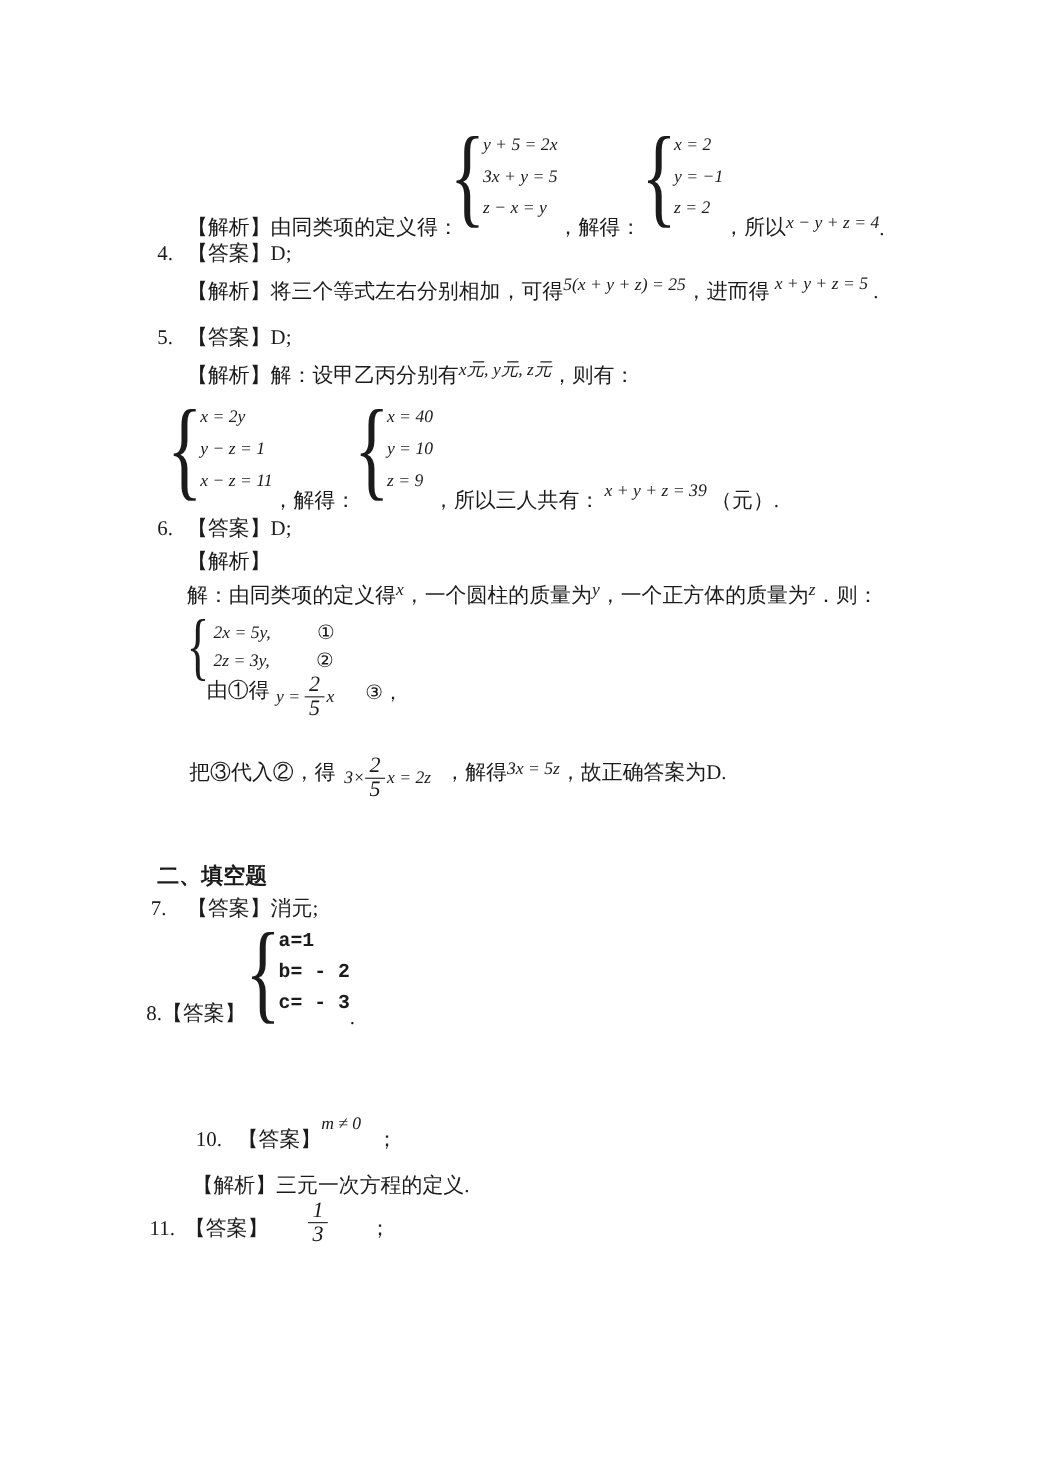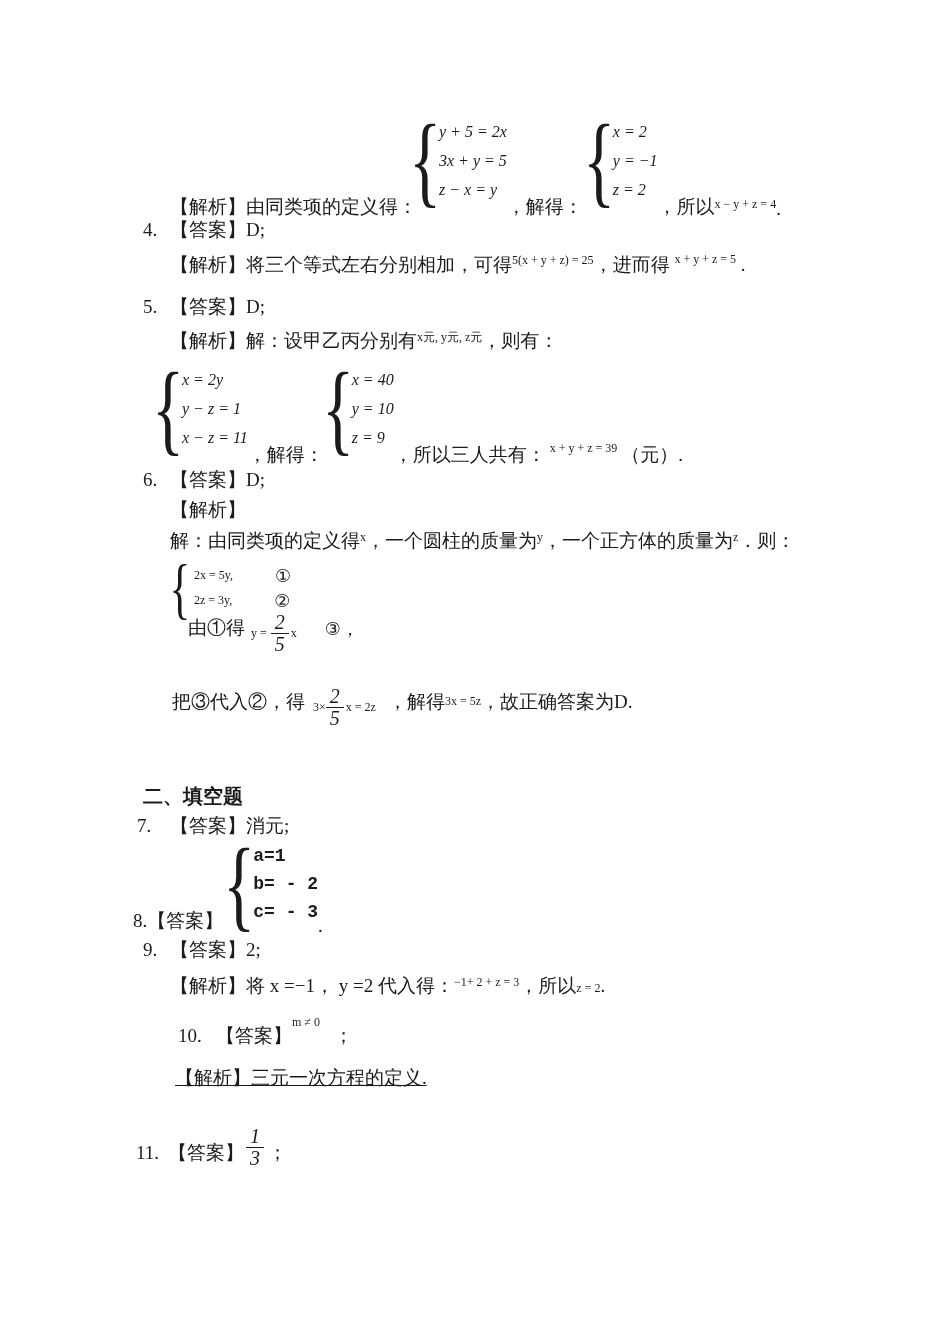--- a/index.html
+++ b/index.html
@@ -8,21 +8,21 @@
     width:950px;height:1344px;
     margin:0 auto;
     background:#ffffff;
     color:#1b1b1b;
     font-family:"Liberation Serif","DejaVu Serif",serif;
     font-size:19px;
     overflow:hidden;
   }
   .blk{position:absolute;white-space:nowrap;}
   .row{display:flex;align-items:flex-end;}
-  .m{font-family:"Liberation Serif","DejaVu Serif",serif;font-size:12px;text-align:center;}
+  .m{font-family:"Liberation Serif","DejaVu Serif",serif;font-style:italic;font-size:16px;text-align:center;}
   .cn{font-style:normal;}
   .num{display:inline-block;}
   
   .sys{display:inline-flex;align-items:center;}
   .bracewrap{display:flex;align-items:center;justify-content:center;width:16px;overflow:visible;margin-right:6px;}
   .brace{font-family:"Liberation Serif",serif;font-weight:300;line-height:1;display:inline-block;}
   .brace.b3{font-size:96px;transform:scaleY(1.05) scaleX(0.7);}
   .brace.b2{font-size:62px;transform:scaleY(1.1) scaleX(0.7);}
   .syslines{display:flex;flex-direction:column;}
   .syslines .sl{line-height:29px;font-style:italic;font-size:16px;}
@@ -191,39 +191,31 @@
         </span>
       <span class="syslines">
           <div class="sl">a=1</div>
           <div class="sl">b= - 2</div>
           <div class="sl">c= - 3</div>
         </span>
     </span>
     <span style="position:relative;top:3px;">.</span>
   </div>
 
-  <div class="blk" style="top:937px;left:143px;">
-    <div>
-      <span class="num" style="width:27px;">9.</span><span>【答案】</span><span>2;</span>
-    </div>
-    <div style="margin-left:27px;margin-top:10px;">
-      <span>【解析】</span><span>将 x =−1， y =2 代入得：</span><span class="m raise6">−1+ 2 + z = 3</span><span>，所以</span><span class="m">z = 2</span><span>.</span>
-    </div>
-  </div>
 
   <div class="blk" style="top:1023px;left:137px;">
     <div>
       <span class="num" style="width:38px;margin-left:41px;">10.</span><span>【答案】</span><span class="m raise16">m ≠ 0</span><span style="margin-left:14px;">；</span>
     </div>
-    <div style="margin-left:38px;margin-top:16px;text-decoration:underline;">
+    <div style="margin-left:38px;margin-top:16px;">
       <span>【解析】</span><span>三元一次方程的定义.</span>
     </div>
   </div>
 
-  <div class="blk row" style="top:1126px;left:136px;">
+  <div class="blk row" style="top:1090px;left:136px;gap:34px;">
     <span><span class="num" style="width:32px;">11.</span><span>【答案】</span></span>
     <span class="frac" style="margin-bottom:-3px;margin-left:2px;">
         <span class="fnum">1</span>
         <span class="fden">3</span>
       </span>
     <span style="margin-left:4px;">；</span>
   </div>
 
 </div>
 

